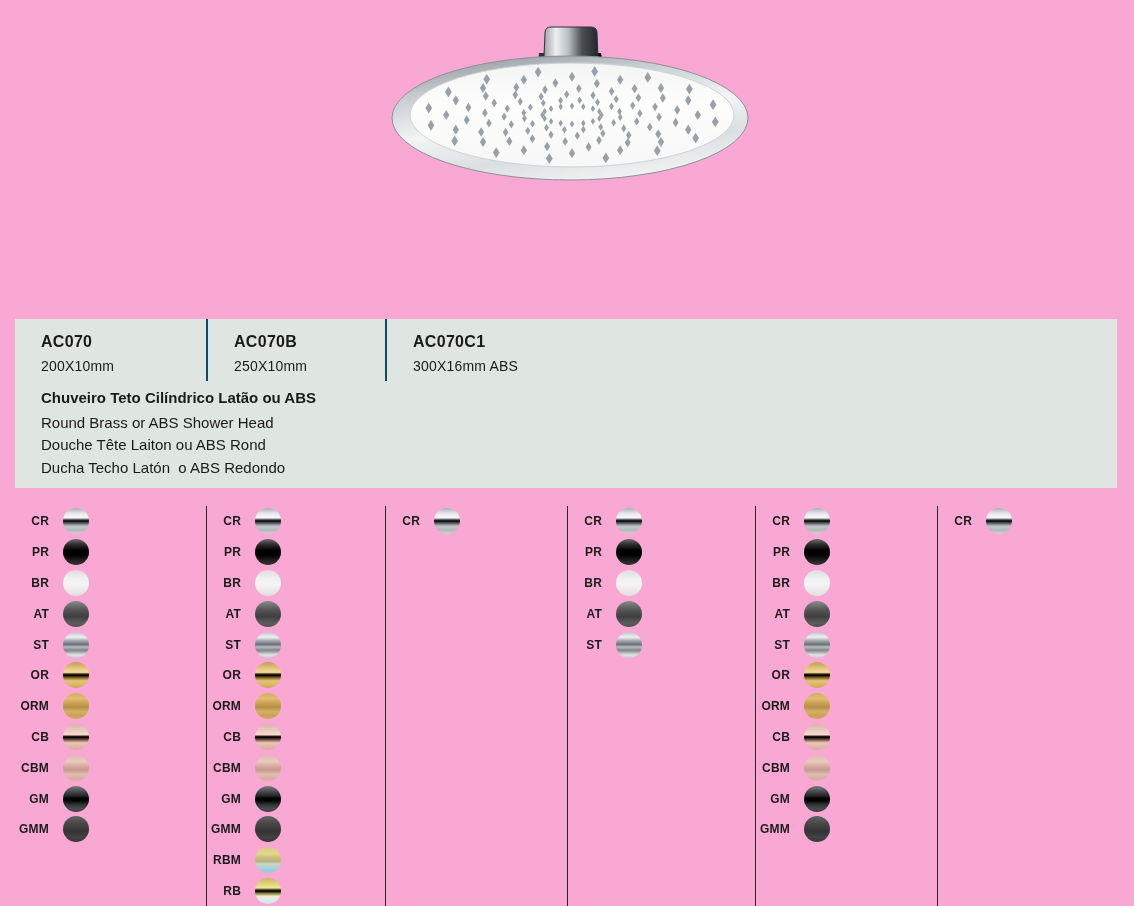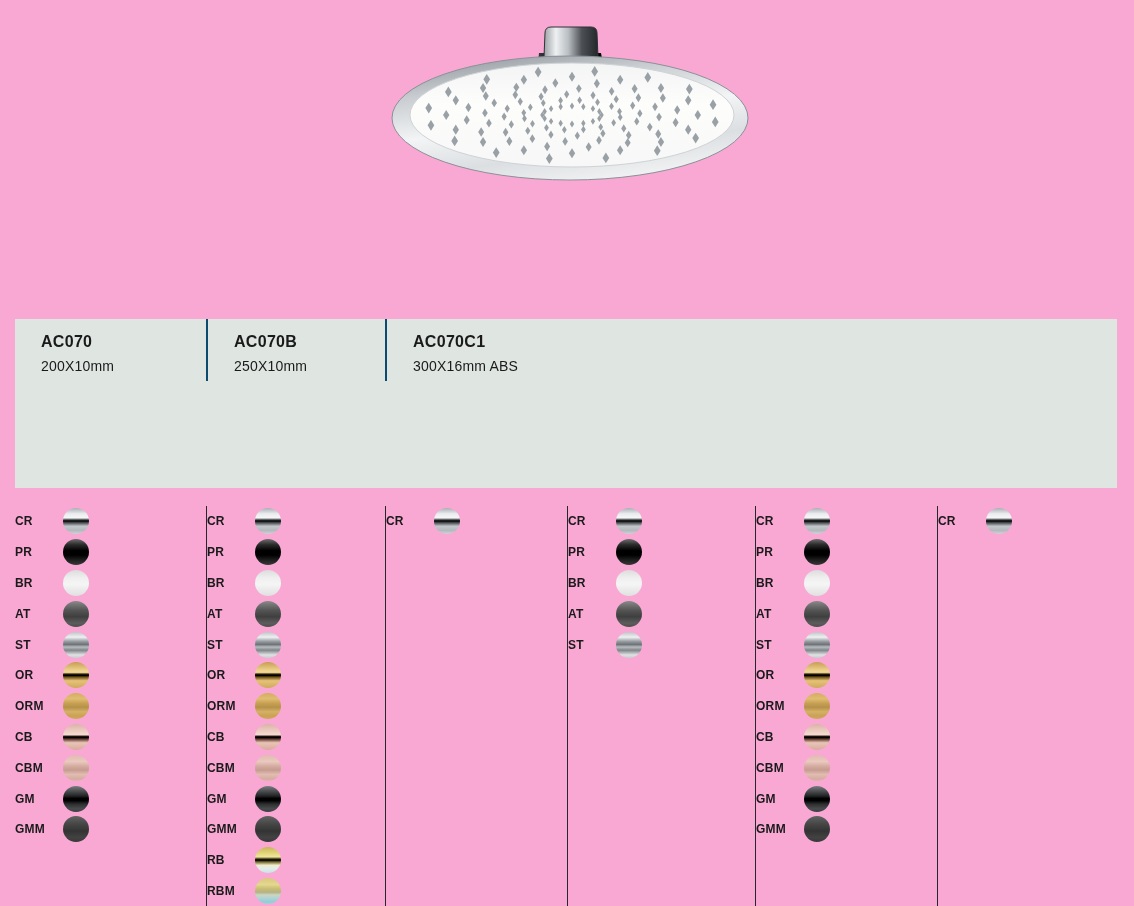--- a/index.html
+++ b/index.html
@@ -73,21 +73,21 @@
   }
   .body-col { height: 400px; }
   .body-col + .body-col { border-left: 1px solid #26272b; }
   .finish-row {
     display: flex;
     align-items: center;
     height: 30.8px;
   }
   .finish-label {
     width: 34px;
-    text-align: left;
+    text-align: right;
     font-size: 12px;
     font-weight: 700;
     letter-spacing: 0.2px;
   }
   .finish-swatch {
     width: 26px;
     height: 26px;
     border-radius: 50%;
     margin-left: 14px;
     flex: 0 0 auto;
@@ -265,20 +265,26 @@
   </div>
 
   <div class="band-col" style="width: 182px;">
     <div class="code">AC070C1</div>
     <div class="size">300X16mm ABS</div>
   </div>
 
 
 
 </div>
+    <div class="description">
+      <div class="desc-title">Chuveiro Teto Cilíndrico Latão ou ABS</div>
+      <div class="desc-line">Round Brass or ABS Shower Head</div>
+      <div class="desc-line">Douche Tête Laiton ou ABS Rond</div>
+      <div class="desc-line">Ducha Techo Latón  o ABS Redondo</div>
+    </div>
   </div>
 
   <div class="body-cols" id="body-cols">
       <div class="body-col" style="width: 191px;">
   <div class="finish-row">
     <span class="finish-label">CR</span>
     <span class="finish-swatch" style="background: linear-gradient(rgb(169, 174, 179) 0%, rgb(233, 235, 237) 22%, rgb(246, 247, 248) 38%, rgb(58, 61, 64) 46%, rgb(0, 0, 0) 50%, rgb(58, 61, 64) 55%, rgb(195, 199, 203) 70%, rgb(180, 185, 189) 86%, rgb(207, 210, 213) 100%);"></span>
   </div>
 
   <div class="finish-row">
@@ -381,28 +387,28 @@
     <span class="finish-label">GM</span>
     <span class="finish-swatch" style="background: linear-gradient(rgb(122, 125, 128) 0%, rgb(71, 73, 75) 22%, rgb(35, 36, 37) 38%, rgb(0, 0, 0) 48%, rgb(0, 0, 0) 56%, rgb(46, 47, 49) 70%, rgb(74, 76, 78) 88%, rgb(60, 62, 64) 100%);"></span>
   </div>
 
   <div class="finish-row">
     <span class="finish-label">GMM</span>
     <span class="finish-swatch" style="background: linear-gradient(rgb(99, 99, 99) 0%, rgb(71, 71, 71) 30%, rgb(51, 51, 51) 58%, rgb(66, 66, 66) 82%, rgb(57, 57, 57) 100%);"></span>
   </div>
 
   <div class="finish-row">
+    <span class="finish-label">RBM</span>
+    <span class="finish-swatch" style="background: linear-gradient(rgb(216, 200, 123) 0%, rgb(228, 215, 143) 25%, rgb(201, 189, 114) 42%, rgb(180, 178, 135) 55%, rgb(205, 214, 192) 65%, rgb(169, 210, 216) 80%, rgb(147, 204, 214) 92%, rgb(158, 210, 218) 100%);"></span>
+  </div>
+
+  <div class="finish-row">
     <span class="finish-label">RB</span>
     <span class="finish-swatch" style="background: linear-gradient(rgb(202, 182, 89) 0%, rgb(228, 215, 127) 26%, rgb(239, 231, 156) 38%, rgb(35, 28, 4) 47%, rgb(0, 0, 0) 51%, rgb(109, 100, 38) 57%, rgb(240, 237, 205) 70%, rgb(226, 236, 236) 84%, rgb(207, 230, 234) 94%, rgb(194, 226, 232) 100%);"></span>
   </div>
-
-  <div class="finish-row">
-    <span class="finish-label">RBM</span>
-    <span class="finish-swatch" style="background: linear-gradient(rgb(216, 200, 123) 0%, rgb(228, 215, 143) 25%, rgb(201, 189, 114) 42%, rgb(180, 178, 135) 55%, rgb(205, 214, 192) 65%, rgb(169, 210, 216) 80%, rgb(147, 204, 214) 92%, rgb(158, 210, 218) 100%);"></span>
-  </div>
 </div>
       <div class="body-col" style="width: 182px;">
   <div class="finish-row">
     <span class="finish-label">CR</span>
     <span class="finish-swatch" style="background: linear-gradient(rgb(169, 174, 179) 0%, rgb(233, 235, 237) 22%, rgb(246, 247, 248) 38%, rgb(58, 61, 64) 46%, rgb(0, 0, 0) 50%, rgb(58, 61, 64) 55%, rgb(195, 199, 203) 70%, rgb(180, 185, 189) 86%, rgb(207, 210, 213) 100%);"></span>
   </div>
 </div>
       <div class="body-col" style="width: 188px;">
   <div class="finish-row">
     <span class="finish-label">CR</span>

